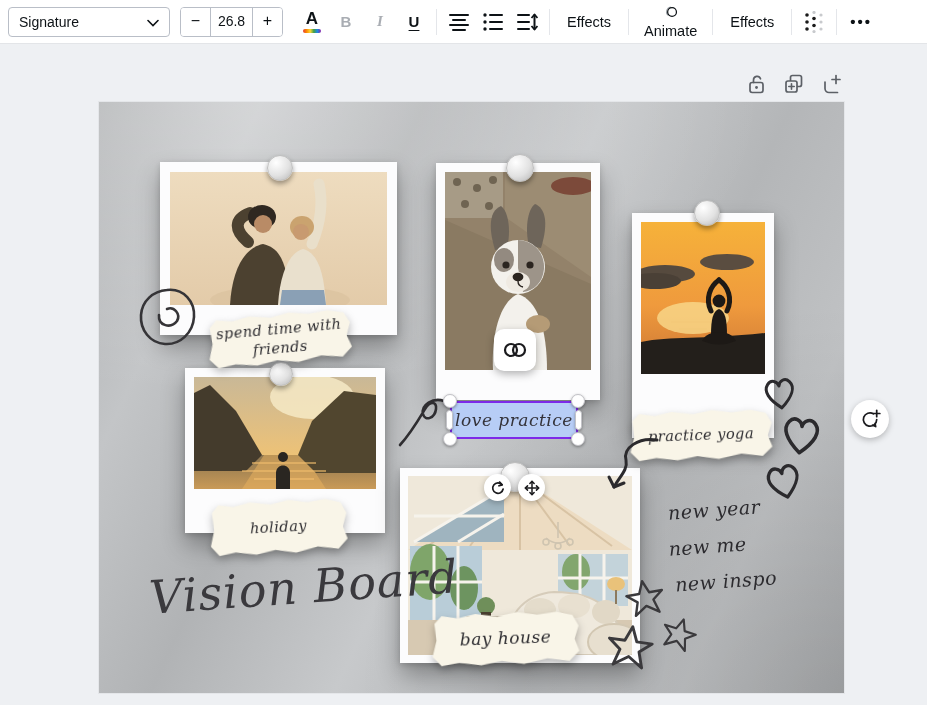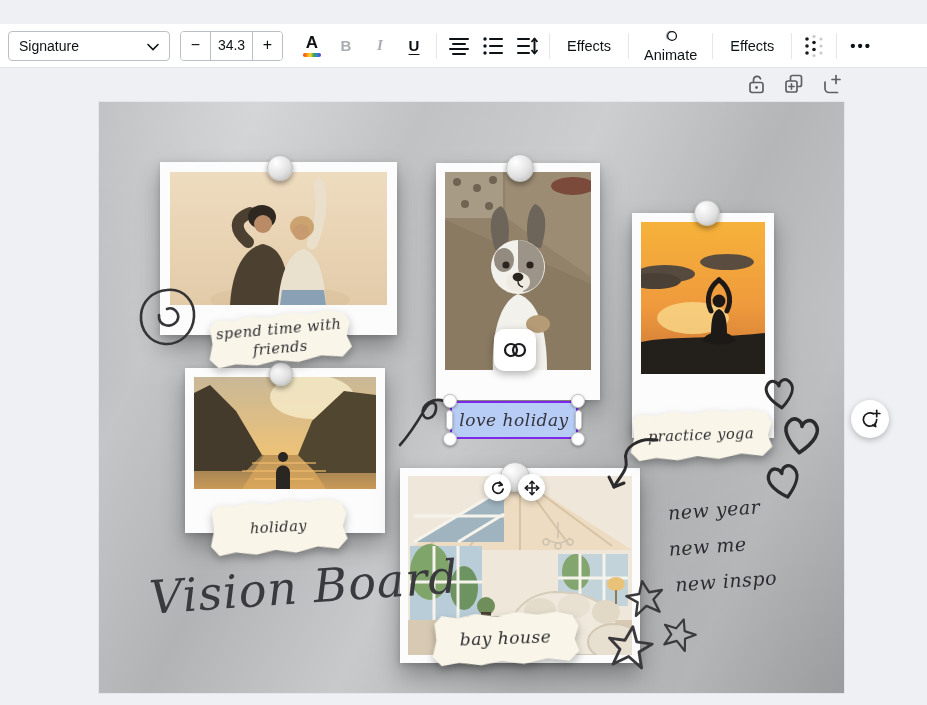--- a/index.html
+++ b/index.html
@@ -2,21 +2,21 @@
 <html><head>
 <meta charset="utf-8">
 <style>
   * { margin:0; padding:0; box-sizing:border-box; }
   html,body { width:927px; height:705px; overflow:hidden; }
   body { font-family:"Liberation Sans", sans-serif; background:#eef0f3; position:relative; }
   .screen { position:absolute; inset:0; width:927px; height:705px; }
 
   
   .toolbar { position:absolute; top:0; left:0; width:927px; height:44px; background:#fff;
-             border-bottom:1px solid #e3e5e8; display:flex; align-items:center; padding:0 8px; z-index:40;margin-top:24px; }
+             border-bottom:1px solid #e3e5e8; display:flex; align-items:center; padding:0 8px; z-index:40; }
   .font-select { display:flex; align-items:center; justify-content:space-between; width:162px; height:30px;
                  border:1px solid #b9bec7; border-radius:4px; padding:0 10px; font-size:14px; color:#0d1216; cursor:pointer; }
   .size-group { display:flex; align-items:center; height:30px; border:1px solid #b9bec7; border-radius:4px;
                 margin-left:10px; overflow:hidden; }
   .size-btn { width:29px; height:30px; line-height:28px; text-align:center; font-size:16px; color:#0d1216; cursor:pointer; background:#fff; }
   .size-val { width:43px; height:30px; line-height:28px; text-align:center; font-size:14px; color:#0d1216;
               border-left:1px solid #b9bec7; border-right:1px solid #b9bec7; }
   .tb-btn { display:flex; flex-direction:column; align-items:center; justify-content:center; height:34px; min-width:34px;
             border-radius:4px; font-size:15px; color:#0d1216; cursor:pointer; }
   .tb-label { padding:0 12px; font-size:14.5px; font-weight:500; }
@@ -90,21 +90,21 @@
       <span>Signature</span>
       <span>
         <svg width="12" height="8" viewBox="0 0 12 8">
             <polyline points="1,1.5 6,6.5 11,1.5" fill="none" stroke="#0d1216" stroke-width="1.6" stroke-linecap="round"></polyline>
           </svg>
       </span>
     </div>
 
     <div class="size-group">
       <div class="size-btn">−</div>
-      <div class="size-val">34.3</div>
+      <div class="size-val">26.8</div>
       <div class="size-btn">+</div>
     </div>
 
     <div class="tb-btn" style="margin-left:12px">
       <span class="color-a">A</span>
       <span class="rainbow"></span>
     </div>
     <div class="tb-btn fmt-dim">B</div>
     <div class="tb-btn fmt-italic">I</div>
     <div class="tb-btn fmt-underline">U</div>
@@ -331,21 +331,21 @@
       </svg>
     </div>
 
     <div class="doodle" style="left:298px; top:291px;">
       <svg width="60" height="57" viewBox="0 0 60 57">
         <path d="M3,52 C14,40 22,26 28,16 C33,8 40,8 39,16 C38,25 28,29 26,21 C24,12 36,4 47,8 C53,10 57,16 57,24" fill="none" stroke="#2f2e31" stroke-width="2.6" stroke-linecap="round"></path>
       </svg>
     </div>
 
     <div class="sel-box" style="left:351px; top:299px; width:128px; height:38px;">
-      <span class="sel-text">love holiday</span>
+      <span class="sel-text">love practice</span>
       <div class="handle corner" style="left:-9px; top:-9px;"></div>
       <div class="handle corner" style="right:-9px; top:-9px;"></div>
       <div class="handle corner" style="left:-9px; bottom:-9px;"></div>
       <div class="handle corner" style="right:-9px; bottom:-9px;"></div>
       <div class="handle side" style="left:-6px;"></div>
       <div class="handle side" style="right:-6px;"></div>
     </div>
 
     <div class="polaroid" style="left:533px; top:111px; width:142px; height:225px;">
       <div class="photo" style="left:9px; top:9px; width:124px; height:152px;">

